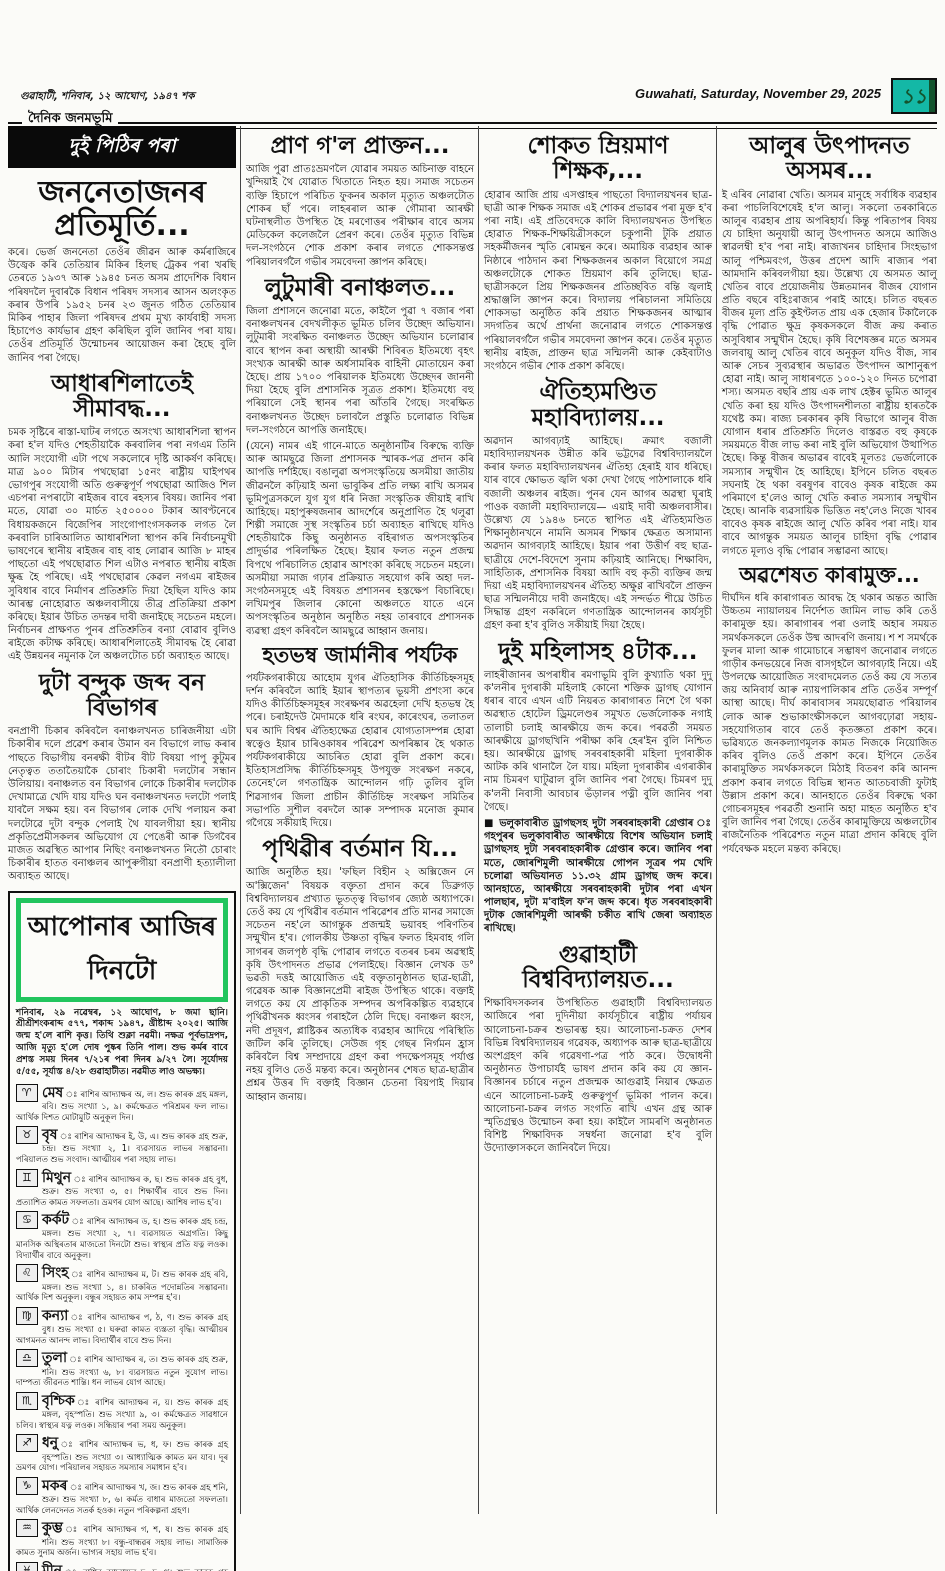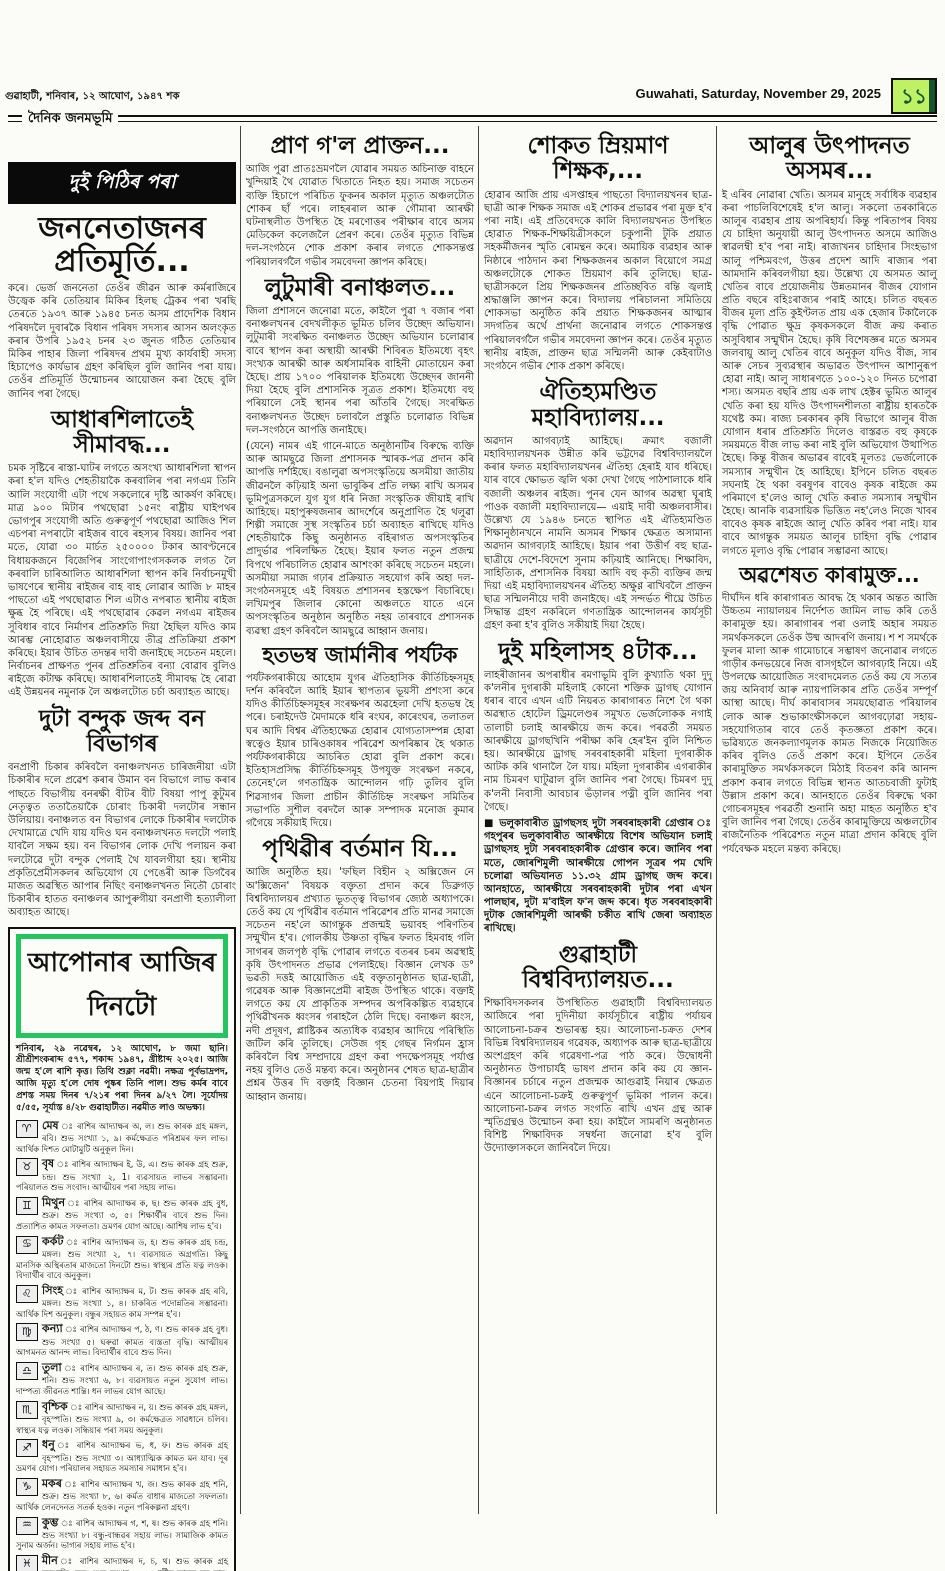--- a/index.html
+++ b/index.html
@@ -1,57 +1,57 @@
 <!DOCTYPE html>
 <html><head>
 <meta charset="utf-8">
 <style>
   html,body{margin:0;padding:0;background:#e8e8e8;}
   .page{position:relative;width:945px;height:1571px;background:#fbfbf8;color:#111;
         font-family:"DejaVu Sans","Liberation Sans",sans-serif;overflow:hidden;}
   
-  .dateline{position:absolute;top:84px;left:5px;right:8px;height:24px;}
+  .dateline{position:absolute;top:84px;left:20px;right:8px;height:24px;font-style:italic;}
   .dl-as{position:absolute;left:0;top:4px;font-size:10px;font-weight:bold;}
   .dl-en{position:absolute;right:56px;top:2px;font-size:13px;font-weight:bold;
          font-family:"Liberation Sans",sans-serif;}
   .pagenum-box{position:absolute;right:0;top:-6px;width:42px;height:32px;border:2px solid #111;
-         background:#bef264;display:flex;align-items:center;justify-content:center;}
+         background:#14b8a6;display:flex;align-items:center;justify-content:center;}
   .pagenum-box .num{font-size:20px;font-weight:bold;color:#14532d;line-height:1;}
   .pagenum-box .strip{position:absolute;right:0;top:0;bottom:0;width:6px;background:#14532d;}
-  .masthead-row{position:absolute;top:108px;left:8px;right:8px;display:flex;align-items:center;gap:6px;}
+  .masthead-row{position:absolute;top:108px;left:8px;right:8px;display:flex;align-items:flex-end;gap:6px;}
   .rule2{height:4px;border-top:2px solid #111;border-bottom:1px solid #111;}
   .rule2.short{width:14px;}
   .rule2.long{flex:1;}
   .masthead{font-size:13px;font-weight:bold;white-space:nowrap;}
   
   .col{position:absolute;top:126px;}
   .col1{left:8px;width:228px;}
   .col2{left:246px;width:228px;}
   .col3{left:484px;width:228px;}
   .col4{left:722px;width:215px;}
   .vrule{position:absolute;top:126px;height:1388px;width:1px;background:#444;}
   .vr1{left:240px;} .vr2{left:478px;} .vr3{left:716px;}
   
   .banner{background:#0a0a0a;color:#fff;text-align:center;font-size:19px;font-weight:bold;
-          font-style:italic;padding:5px 2px;margin-bottom:4px;margin-top:36px;}
+          font-style:italic;padding:5px 2px;margin-bottom:4px;}
   .hl{font-weight:bold;text-align:center;line-height:1.1;margin:7px 0 4px 0;}
   .hl.xl{font-size:30px;}
   .hl.lg{font-size:23px;}
   .hl.md{font-size:21px;}
   .body-txt{font-size:10px;line-height:1.32;text-align:justify;margin:0 0 3px 0;}
   .body-txt.bold-lead{font-weight:bold;}
   
   .horo{border:2px solid #111;margin-top:8px;padding:5px 6px 6px 6px;background:#fcfcf9;}
   .horo-title{font-size:26px;font-weight:bold;text-align:center;border:5px solid #22c55e;
               padding:3px 0;margin-bottom:5px;}
   .horo-intro{font-size:8.8px;line-height:1.35;text-align:justify;font-weight:bold;margin-bottom:5px;}
   .sign{font-size:8.2px;line-height:1.3;text-align:justify;margin-bottom:3px;min-height:18px;}
   .sign .icon{float:left;width:20px;height:16px;border:1px solid #111;margin:1px 4px 1px 0;
               display:flex;align-items:center;justify-content:center;font-size:11px;background:#eee;}
-  .sign b{font-size:11px;}
+  .sign b{font-size:14px;}
   .contact{display:flex;gap:16px;align-items:center;margin-top:6px;border-top:1px solid #999;padding-top:5px;}
   .photo{width:34px;height:42px;border:1px solid #111;
          background:repeating-linear-gradient(45deg,#777 0 3px,#999 3px 6px);flex:0 0 auto;}
   .contact-lines div{font-size:9.5px;font-weight:bold;line-height:1.35;}
 </style>
 </head>
 <body>
 
 <div class="page">
 

